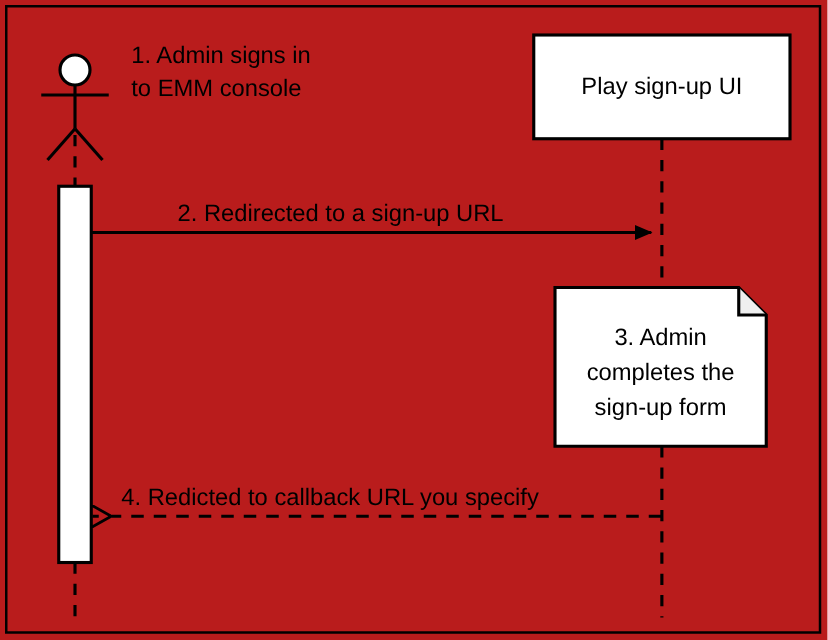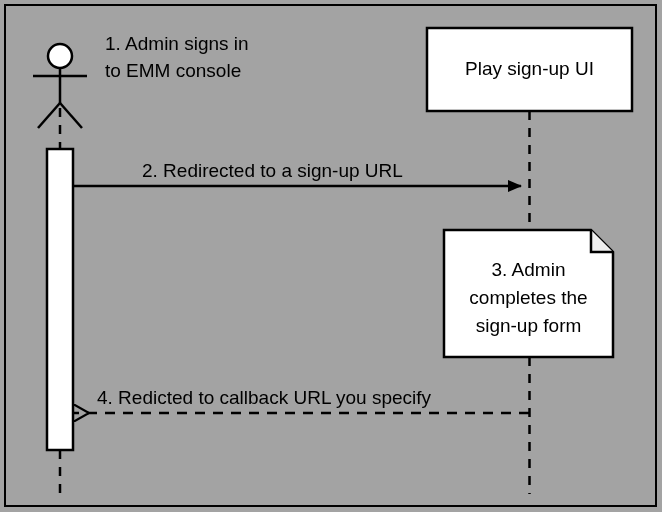--- a/index.html
+++ b/index.html
@@ -8,21 +8,21 @@
     padding: 0;
     background: #ffffff;
   }
   body {
     font-family: "Liberation Sans", sans-serif;
   }
   #canvas {
     position: relative;
     width: 662px;
     height: 512px;
-    background: #a3a3a3;
+    background: #b91c1c;
     overflow: hidden;
   }
   #frame {
     position: absolute;
     left: 4px;
     top: 4px;
     width: 653px;
     height: 503px;
     border: 2px solid #000000;
     box-sizing: border-box;

